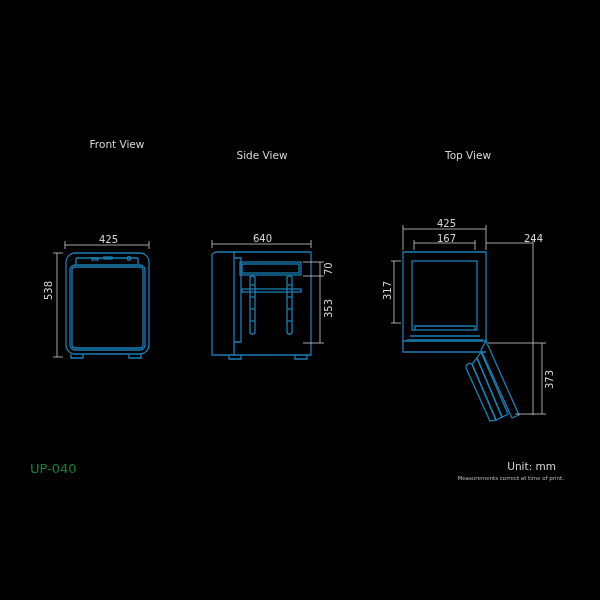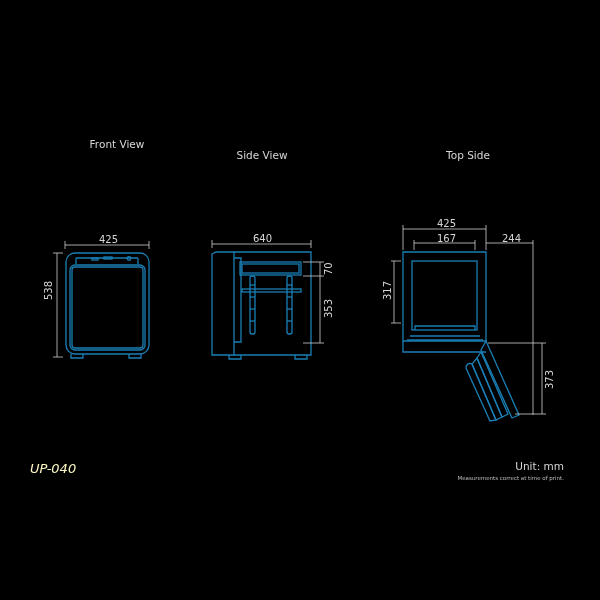--- a/index.html
+++ b/index.html
@@ -1,29 +1,29 @@
 <!DOCTYPE html>
 <html><head>
 <meta charset="utf-8">
 <style>
   html, body { margin:0; padding:0; background:#000; }
   body { width:600px; height:600px; position:relative; overflow:hidden; font-family:"DejaVu Sans", sans-serif; color:#d8d8d8; }
   .label { position:absolute; font-size:10px; color:#d6d6d6; white-space:nowrap; }
   .view-title { position:absolute; font-size:10.5px; color:#d6d6d6; transform:translateX(-50%); white-space:nowrap; }
   svg { position:absolute; left:0; top:0; }
-  .model { position:absolute; left:30px; top:461px; font-size:13px; color:#fef9c3;font-style:italic; }
-  .unit { position:absolute; right:36px; top:460px; font-size:10.5px; color:#d6d6d6; text-align:center; }
+  .model { position:absolute; left:30px; top:461px; font-size:13px; color:#15803d; }
+  .unit { position:absolute; right:44px; top:460px; font-size:10.5px; color:#d6d6d6; text-align:center; }
   .note { position:absolute; right:36px; top:475px; font-size:5.5px; color:#bdbdbd; text-align:right; }
 </style>
 </head>
 <body>
 
 <div class="view-title" style="left:99px;top:138px;padding-left:36px;">Front View</div>
 <div class="view-title" style="left:262px;top:149px;">Side View</div>
-<div class="view-title" style="left:468px;top:149px;">Top Side</div>
+<div class="view-title" style="left:468px;top:149px;">Top View</div>
 
 <svg width="600" height="600" viewBox="0 0 600 600">
   <g fill="none" stroke="#1a7fb5" stroke-width="1.3">
 
     <g>
       <rect x="66" y="253" width="83" height="101" rx="9"></rect>
       <rect x="70" y="265" width="75" height="85" rx="5"></rect>
       <rect x="72" y="267" width="71" height="81" rx="3"></rect>
       <line x1="76" y1="258" x2="138" y2="258"></line>
       <line x1="76" y1="258" x2="76" y2="264"></line>
@@ -111,19 +111,19 @@
 
 <div class="label" style="left:99px;top:234px;">425</div>
 <div class="label" style="left:43px;top:300px;transform:rotate(-90deg);transform-origin:left top;">538</div>
 
 <div class="label" style="left:253px;top:233px;">640</div>
 <div class="label" style="left:323px;top:275px;transform:rotate(-90deg);transform-origin:left top;">70</div>
 <div class="label" style="left:323px;top:318px;transform:rotate(-90deg);transform-origin:left top;">353</div>
 
 <div class="label" style="left:437px;top:218px;">425</div>
 <div class="label" style="left:437px;top:233px;">167</div>
-<div class="label" style="left:502px;top:233px;text-align:right;">244</div>
+<div class="label" style="left:524px;top:233px;text-align:right;">244</div>
 <div class="label" style="left:382px;top:300px;transform:rotate(-90deg);transform-origin:left top;">317</div>
 <div class="label" style="left:544px;top:389px;transform:rotate(-90deg);transform-origin:left top;">373</div>
 
 <div class="model">UP-040</div>
 <div class="unit">Unit: mm</div>
 <div class="note">Measurements correct at time of print.</div>
 
 </body></html>

